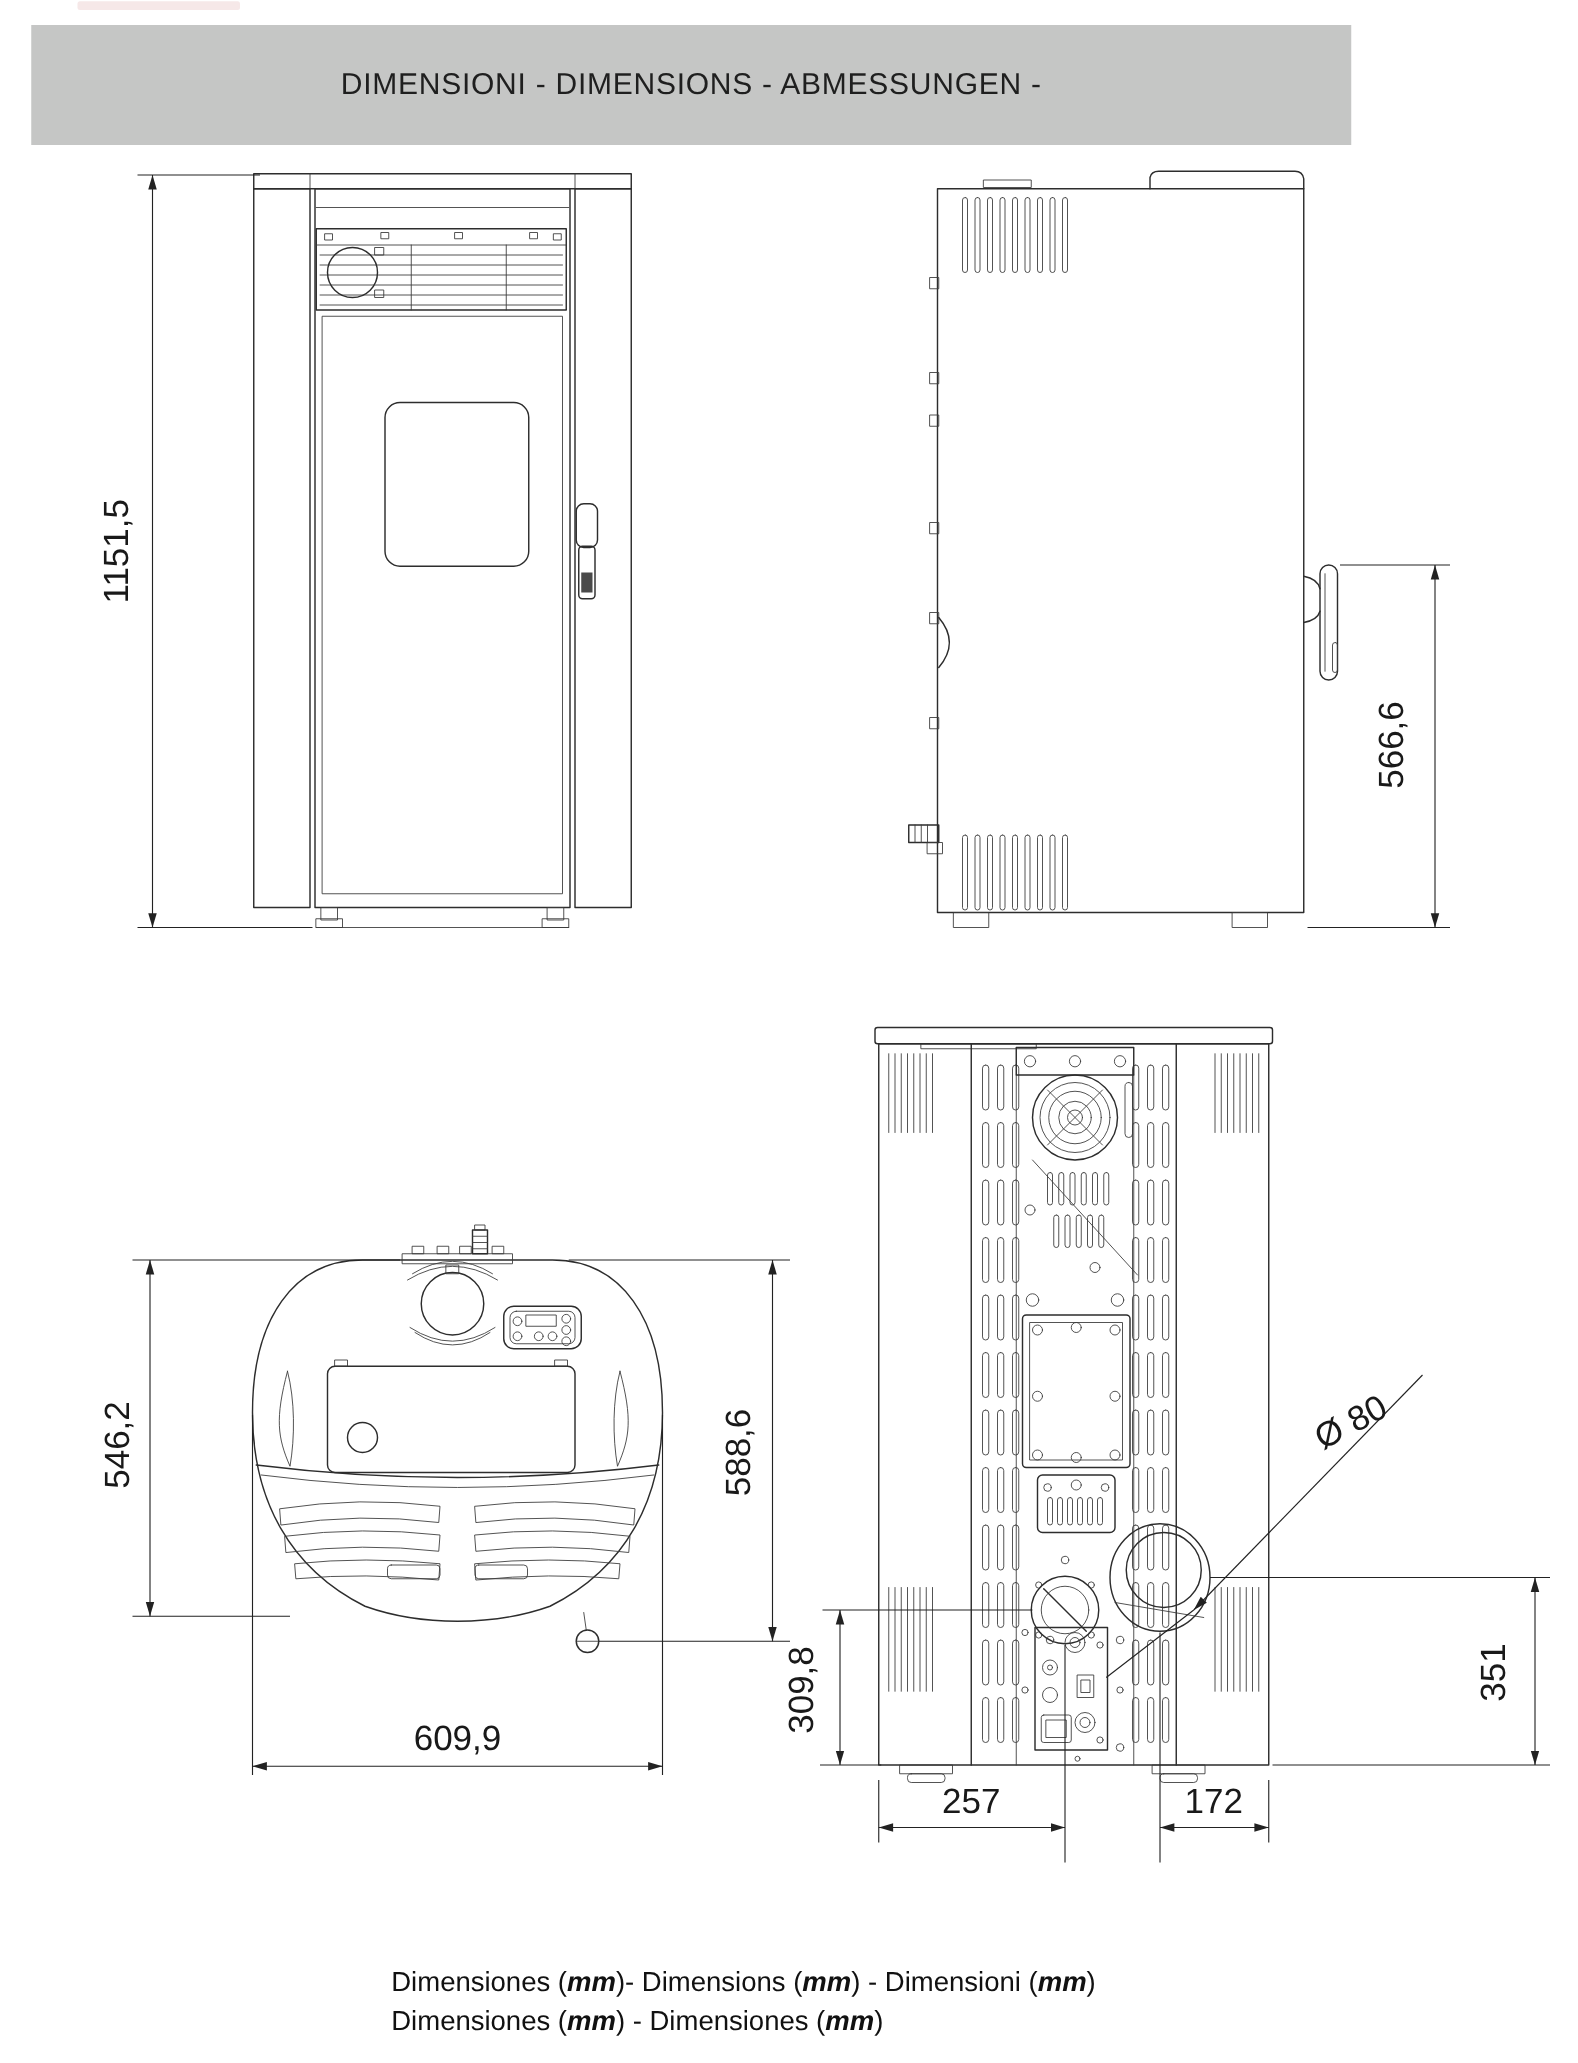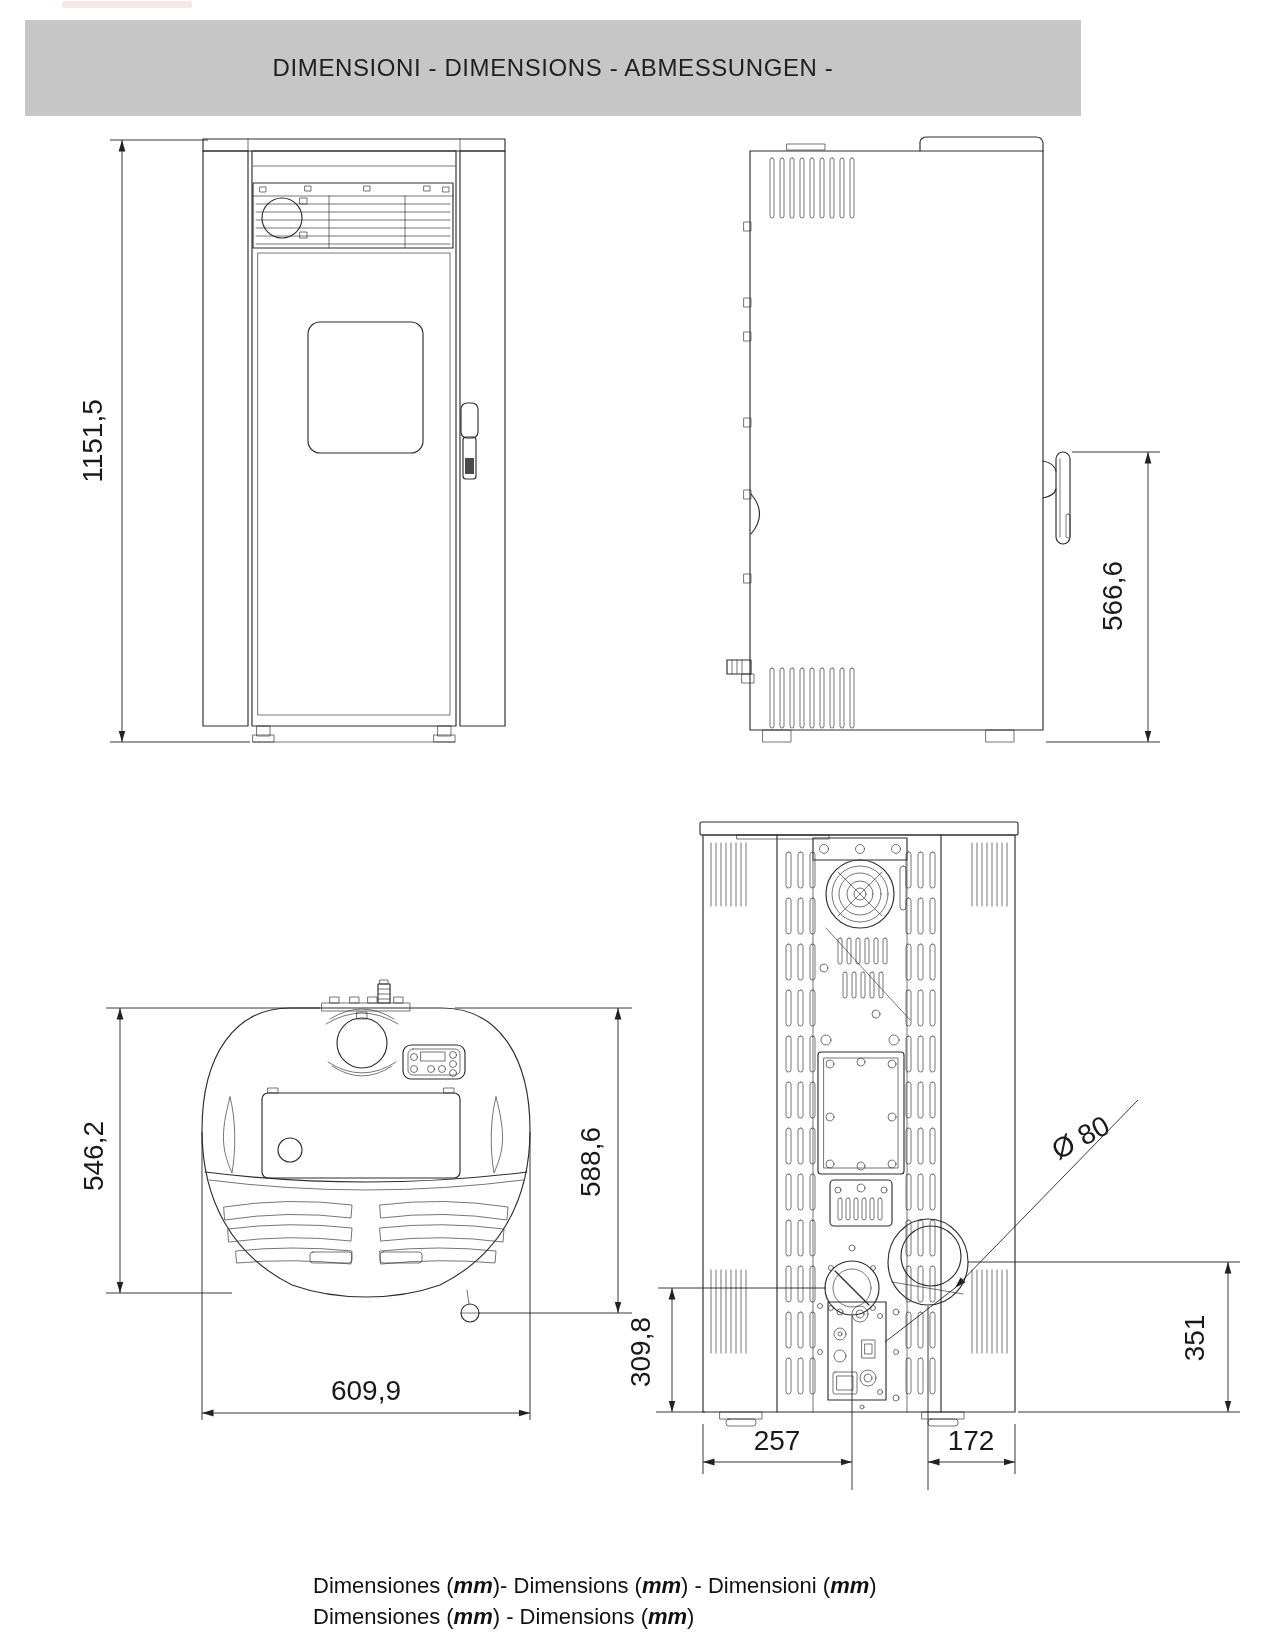--- a/index.html
+++ b/index.html
@@ -446,15 +446,15 @@
       <line x1="928" y1="1462" x2="1015" y2="1462" class="dm" marker-start="url(#aS)" marker-end="url(#aE)"></line>
       <text class="dim" text-anchor="middle" x="777" y="1450">257</text>
       <text class="dim" text-anchor="middle" x="971" y="1450">172</text>
     </g>
   </g>
 </svg>
 
 <div class="abs footer-text">
   <div>
       <div><span>Dimensiones (</span><span class="b">mm</span><span>)- Dimensions (</span><span class="b">mm</span><span>) - Dimensioni (</span><span class="b">mm</span><span>)</span></div>
-      <div><span>Dimensiones (</span><span class="b">mm</span><span>) - Dimensions (</span><span class="b">mm</span><span>)</span></div>
+      <div><span>Dimensiones (</span><span class="b">mm</span><span>) - Dimensiones (</span><span class="b">mm</span><span>)</span></div>
     </div>
 </div>
 
 </body></html>

